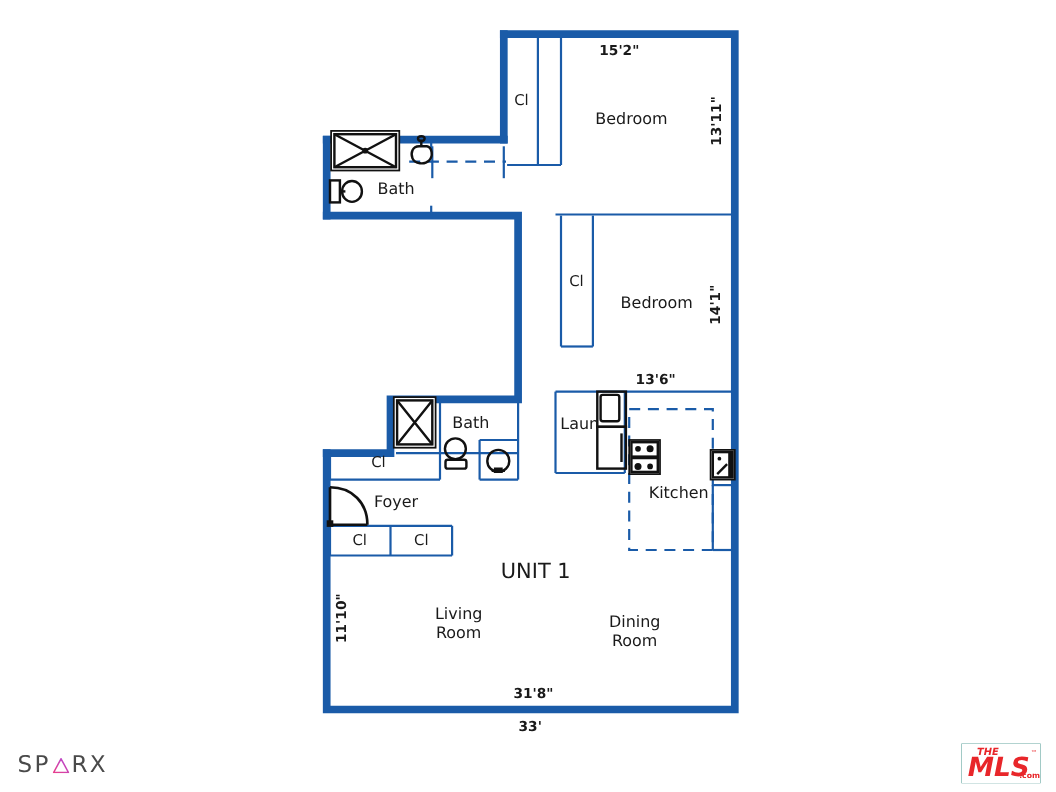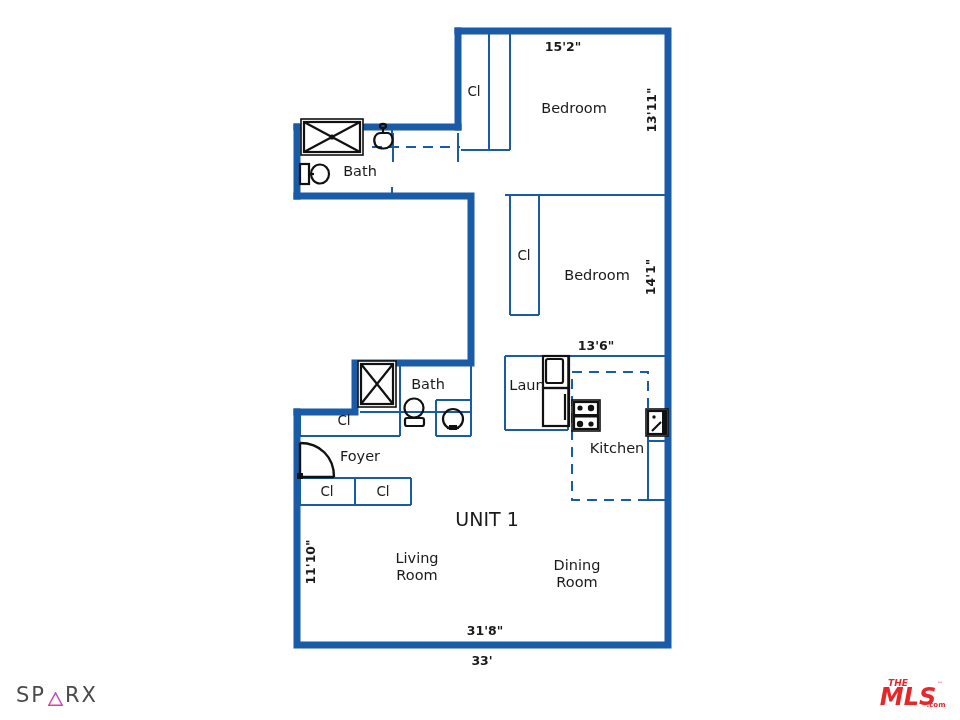--- a/index.html
+++ b/index.html
@@ -100,21 +100,21 @@
     align-items: center;
   }
   #sparx-logo .sparx-txt {
     font-family: "DejaVu Sans", "Liberation Sans", sans-serif;
     font-size: 21px;
     letter-spacing: 2px;
     color: #4a4a4a;
     font-weight: 400;
     line-height: 1;
     display: flex;
-    align-items: center;
+    align-items: flex-start;
   }
   #sparx-logo .tri {
     display: inline-block;
     width: 15px;
     height: 14px;
     margin: 0 2px;
     position: relative;
     top: 1px;
   }
 

